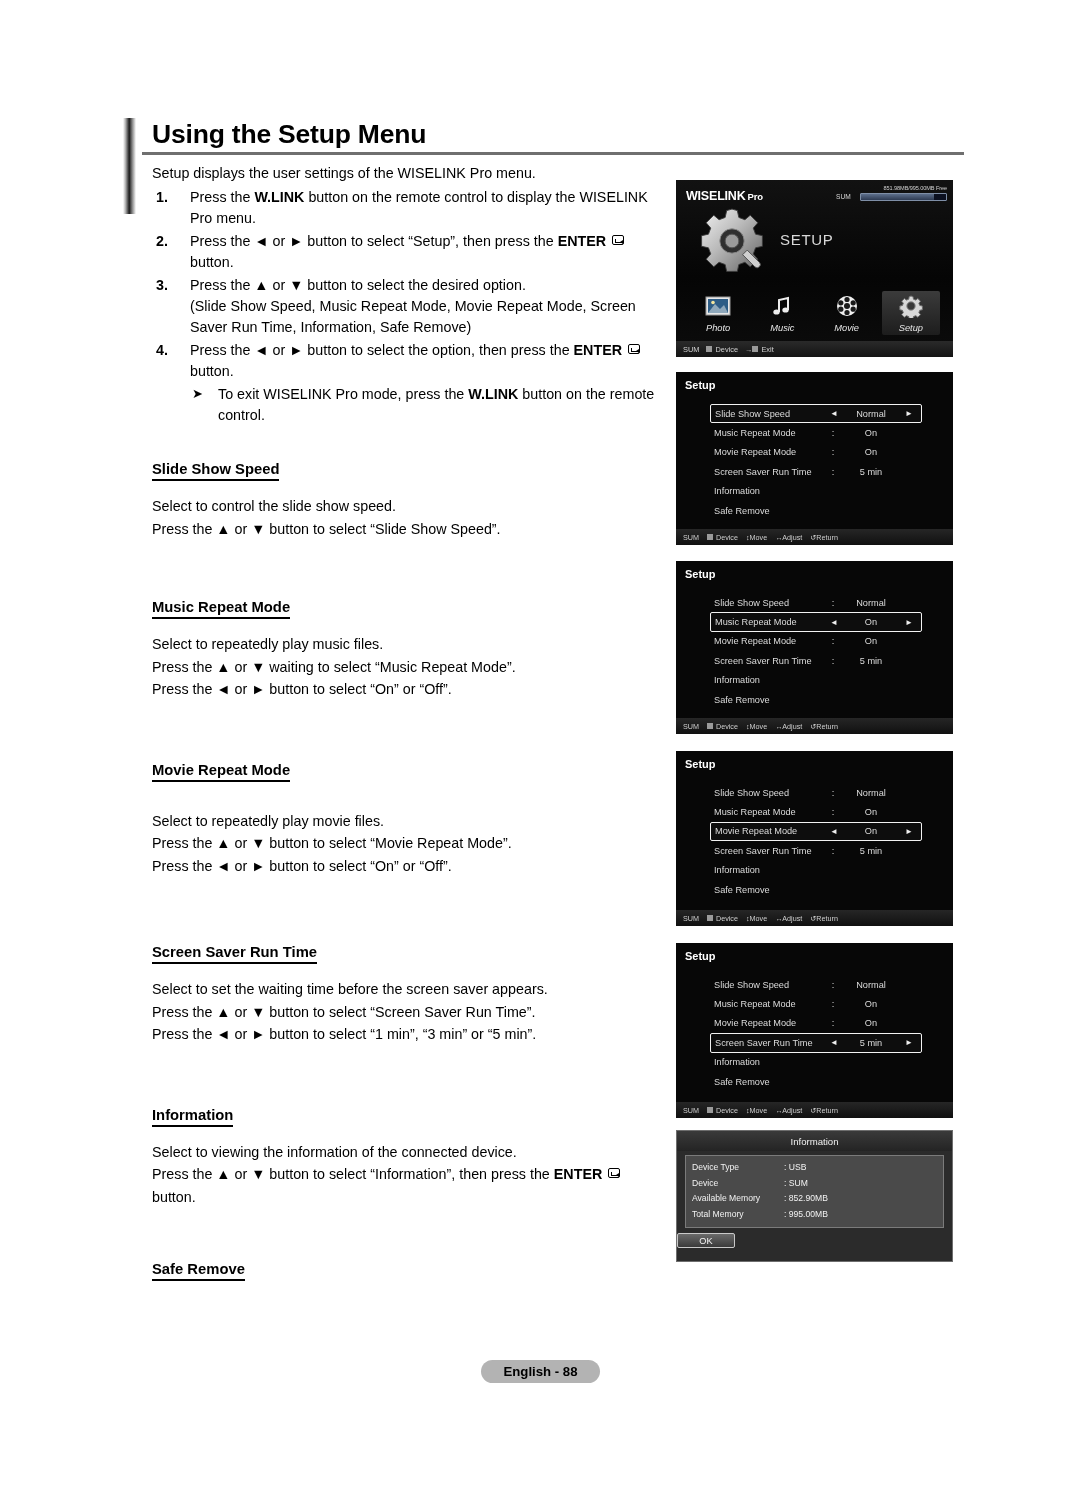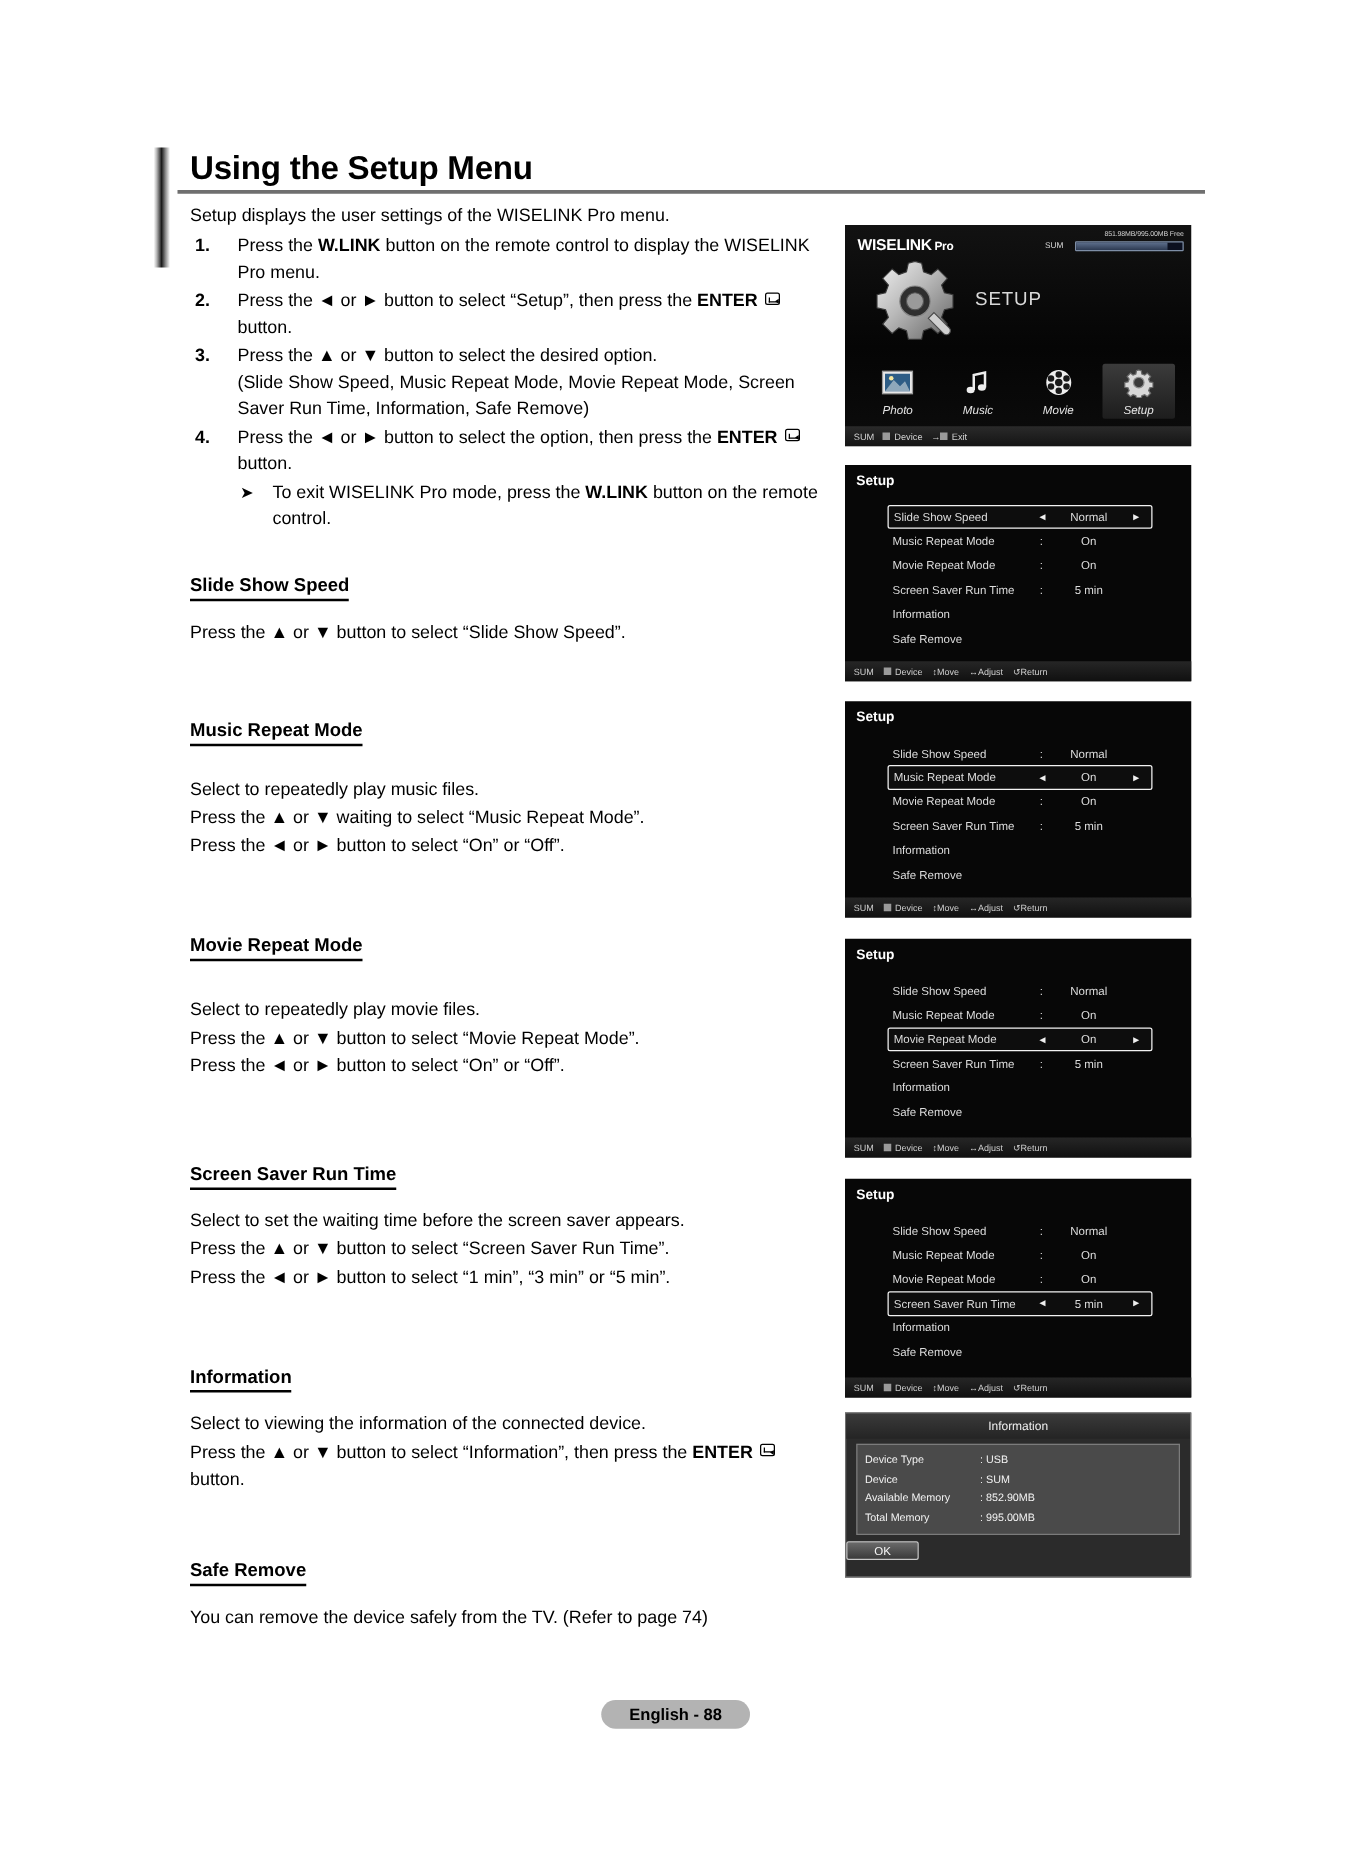--- a/index.html
+++ b/index.html
@@ -232,44 +232,43 @@
         <li><span class="num">2.</span><span>Press the ◄ or ► button to select “Setup”, then press the <span class="b">ENTER</span> <span class="enter-ico"></span> button.</span></li>
         <li><span class="num">3.</span><span>Press the ▲ or ▼ button to select the desired option.<br>(Slide Show Speed, Music Repeat Mode, Movie Repeat Mode, Screen Saver Run Time, Information, Safe Remove)</span></li>
         <li><span class="num">4.</span><span>Press the ◄ or ► button to select the option, then press the <span class="b">ENTER</span> <span class="enter-ico"></span> button.</span></li>
       </ol>
     <div class="note">
       <span class="bullet">➤</span>
       <span id="note-text">To exit WISELINK Pro mode, press the <span class="b">W.LINK</span> button on the remote control.</span>
     </div>
     <div id="sections-host">
         <div class="sec-wrap" style="margin-top: 34px;"><h2 class="sec">Slide Show Speed</h2><div style="margin-top: 14px;">
+            <p class="body">Select to control the slide show speed.</p>
             <p class="body">Press the ▲ or ▼ button to select “Slide Show Speed”.</p>
           </div></div>
-        <div class="sec-wrap" style="margin-top: 58px;"><h2 class="sec">Music Repeat Mode</h2><div style="margin-top: 24px;">
+        <div class="sec-wrap" style="margin-top: 58px;"><h2 class="sec">Music Repeat Mode</h2><div style="margin-top: 14px;">
             <p class="body">Select to repeatedly play music files.</p>
             <p class="body">Press the ▲ or ▼ waiting to select “Music Repeat Mode”.</p>
             <p class="body">Press the ◄ or ► button to select “On” or “Off”.</p>
           </div></div>
         <div class="sec-wrap" style="margin-top: 60px;"><h2 class="sec">Movie Repeat Mode</h2><div style="margin-top: 28px;">
             <p class="body">Select to repeatedly play movie files.</p>
             <p class="body">Press the ▲ or ▼ button to select “Movie Repeat Mode”.</p>
             <p class="body">Press the ◄ or ► button to select “On” or “Off”.</p>
           </div></div>
         <div class="sec-wrap" style="margin-top: 66px;"><h2 class="sec">Screen Saver Run Time</h2><div style="margin-top: 14px;">
             <p class="body">Select to set the waiting time before the screen saver appears.</p>
             <p class="body">Press the ▲ or ▼ button to select “Screen Saver Run Time”.</p>
             <p class="body">Press the ◄ or ► button to select “1 min”, “3 min” or “5 min”.</p>
           </div></div>
         <div class="sec-wrap" style="margin-top: 60px;"><h2 class="sec">Information</h2><div style="margin-top: 14px;">
             <p class="body">Select to viewing the information of the connected device.</p>
             <p class="body">Press the ▲ or ▼ button to select “Information”, then press the <span class="b">ENTER</span> <span class="enter-ico"></span> button.</p>
           </div></div>
-        <div class="sec-wrap" style="margin-top: 52px;"><h2 class="sec">Safe Remove</h2><div style="margin-top: 14px;">
-            <p class="body">You can remove the device safely from the TV. (Refer to page 74)</p>
-          </div></div>
+        <div class="sec-wrap" style="margin-top: 52px;"><h2 class="sec">Safe Remove</h2></div>
       </div>
   </div>
 
   <div class="col-right">
 
     <div class="tvscreen" id="screen-wiselink">
       <div class="wl-brand">
         <span>WISELINK</span><span class="pro">Pro</span>
       </div>
       <div class="wl-mem-text">851.98MB/995.00MB Free</div>

